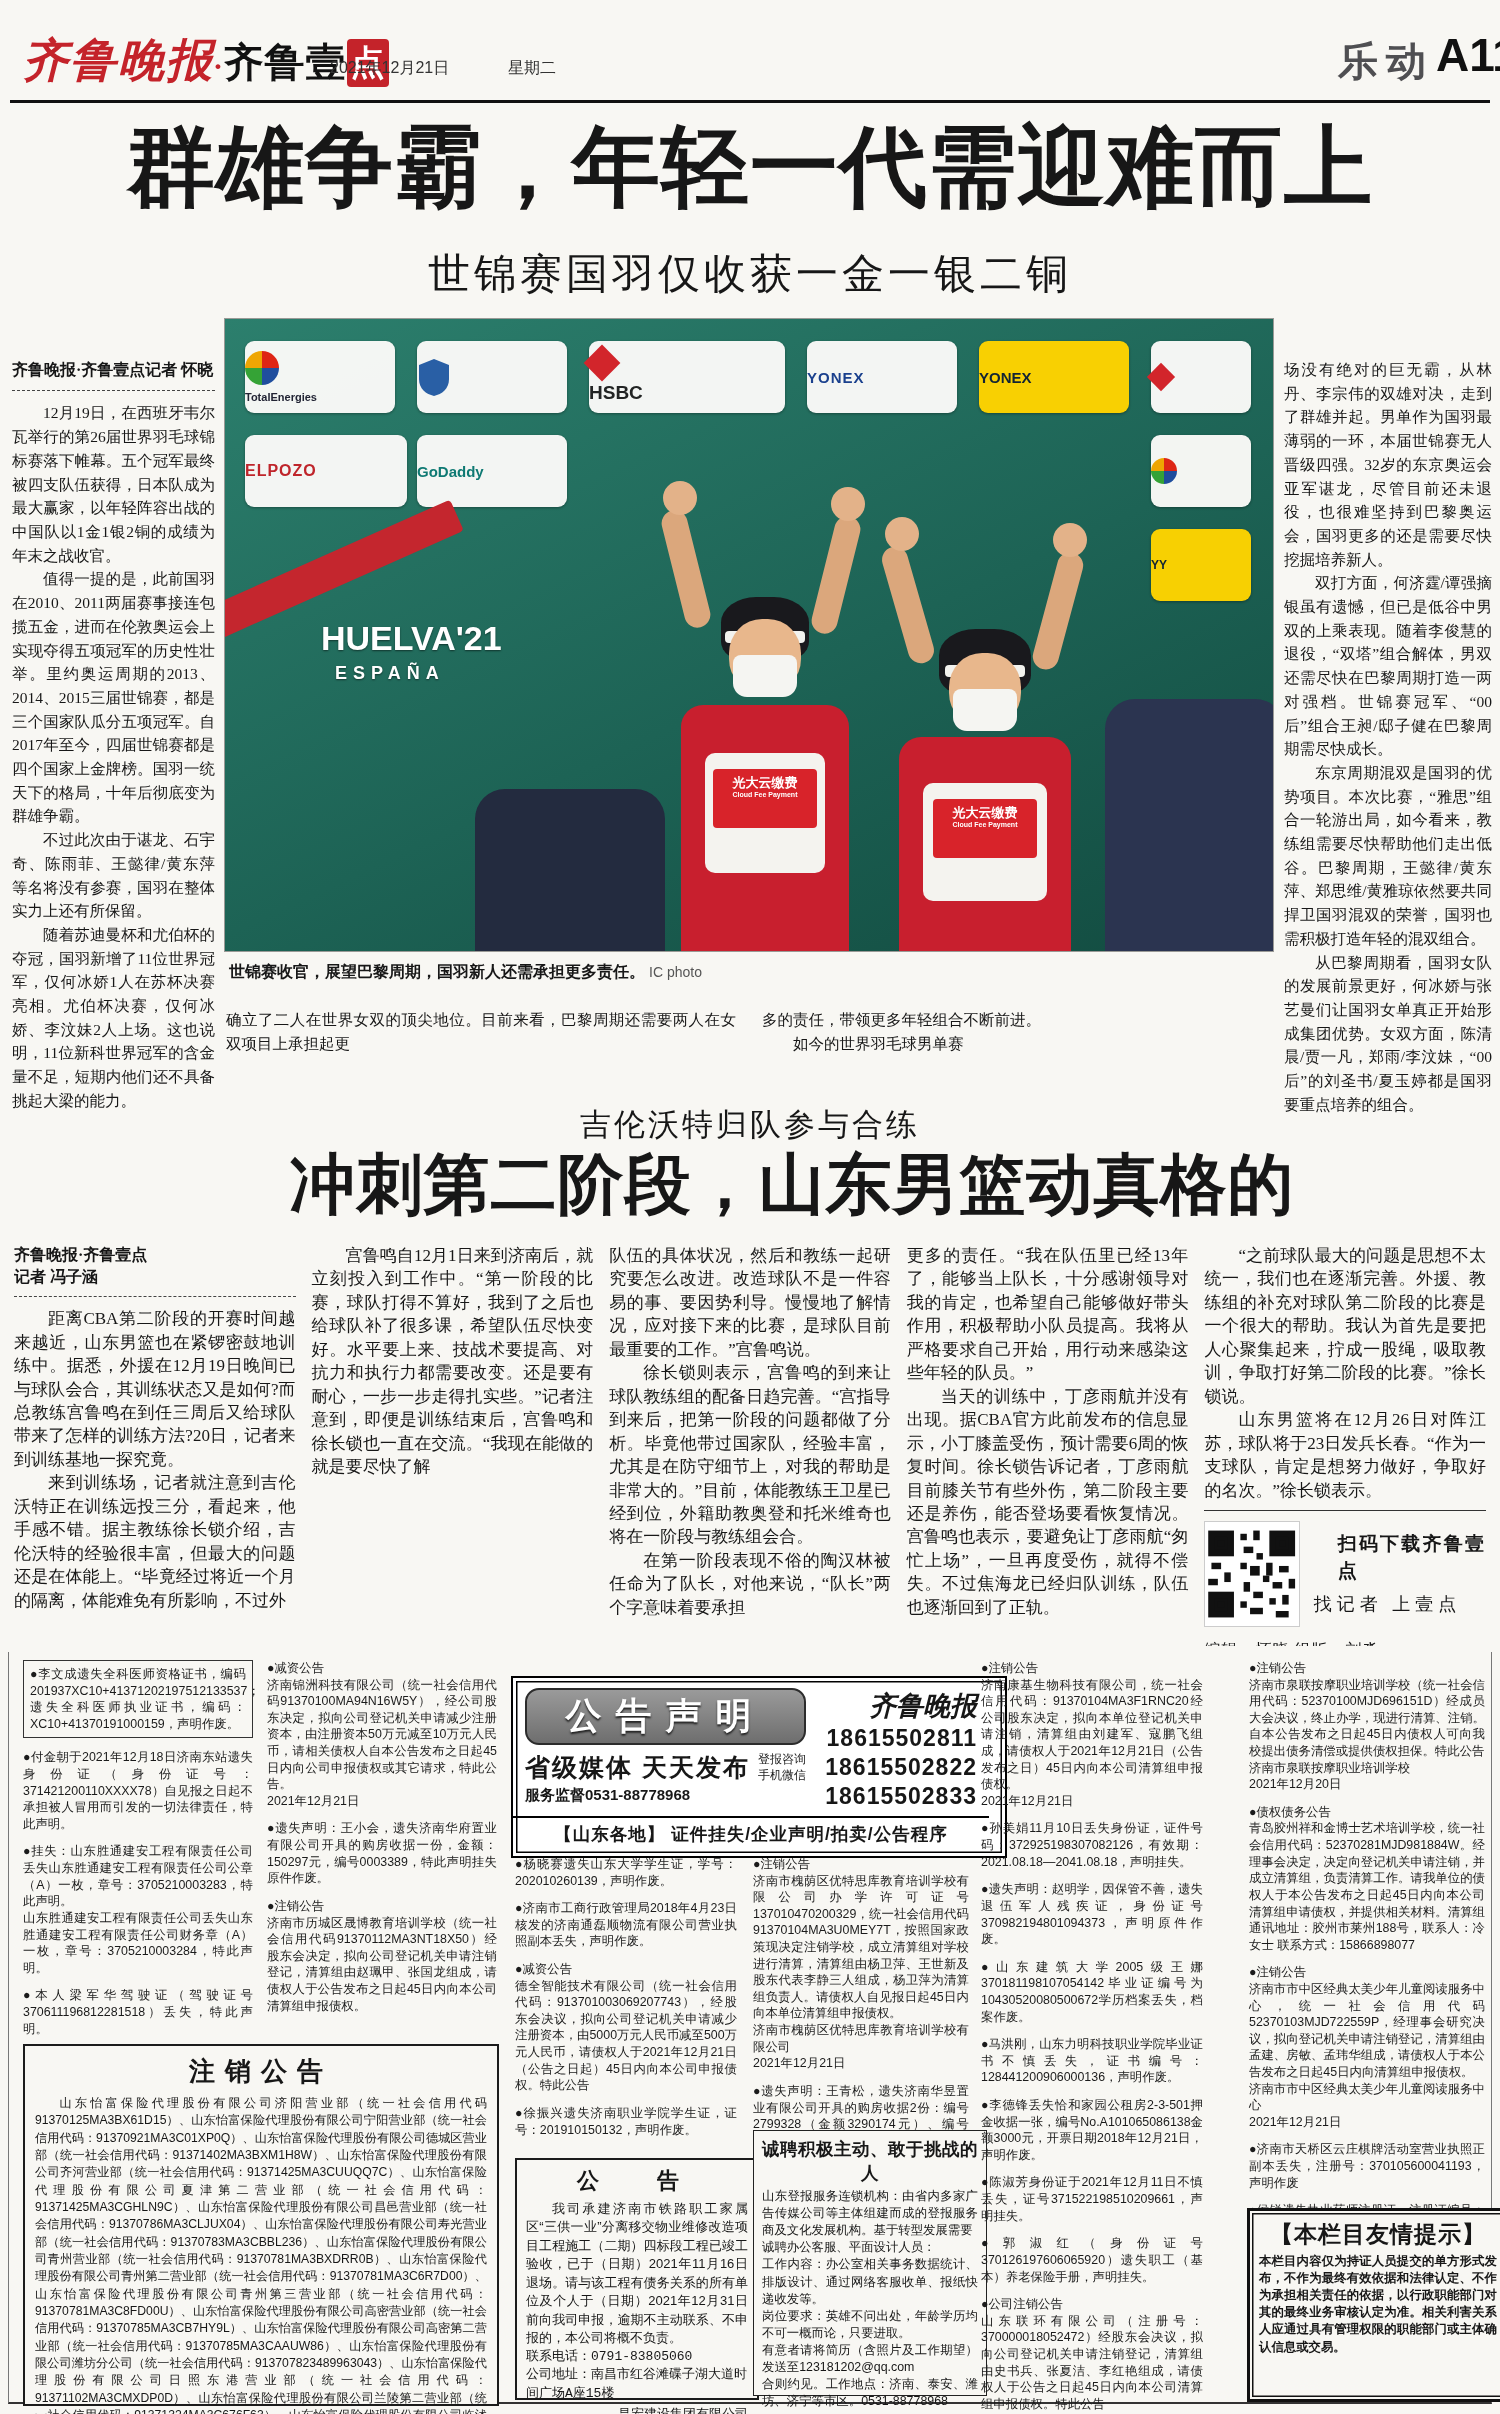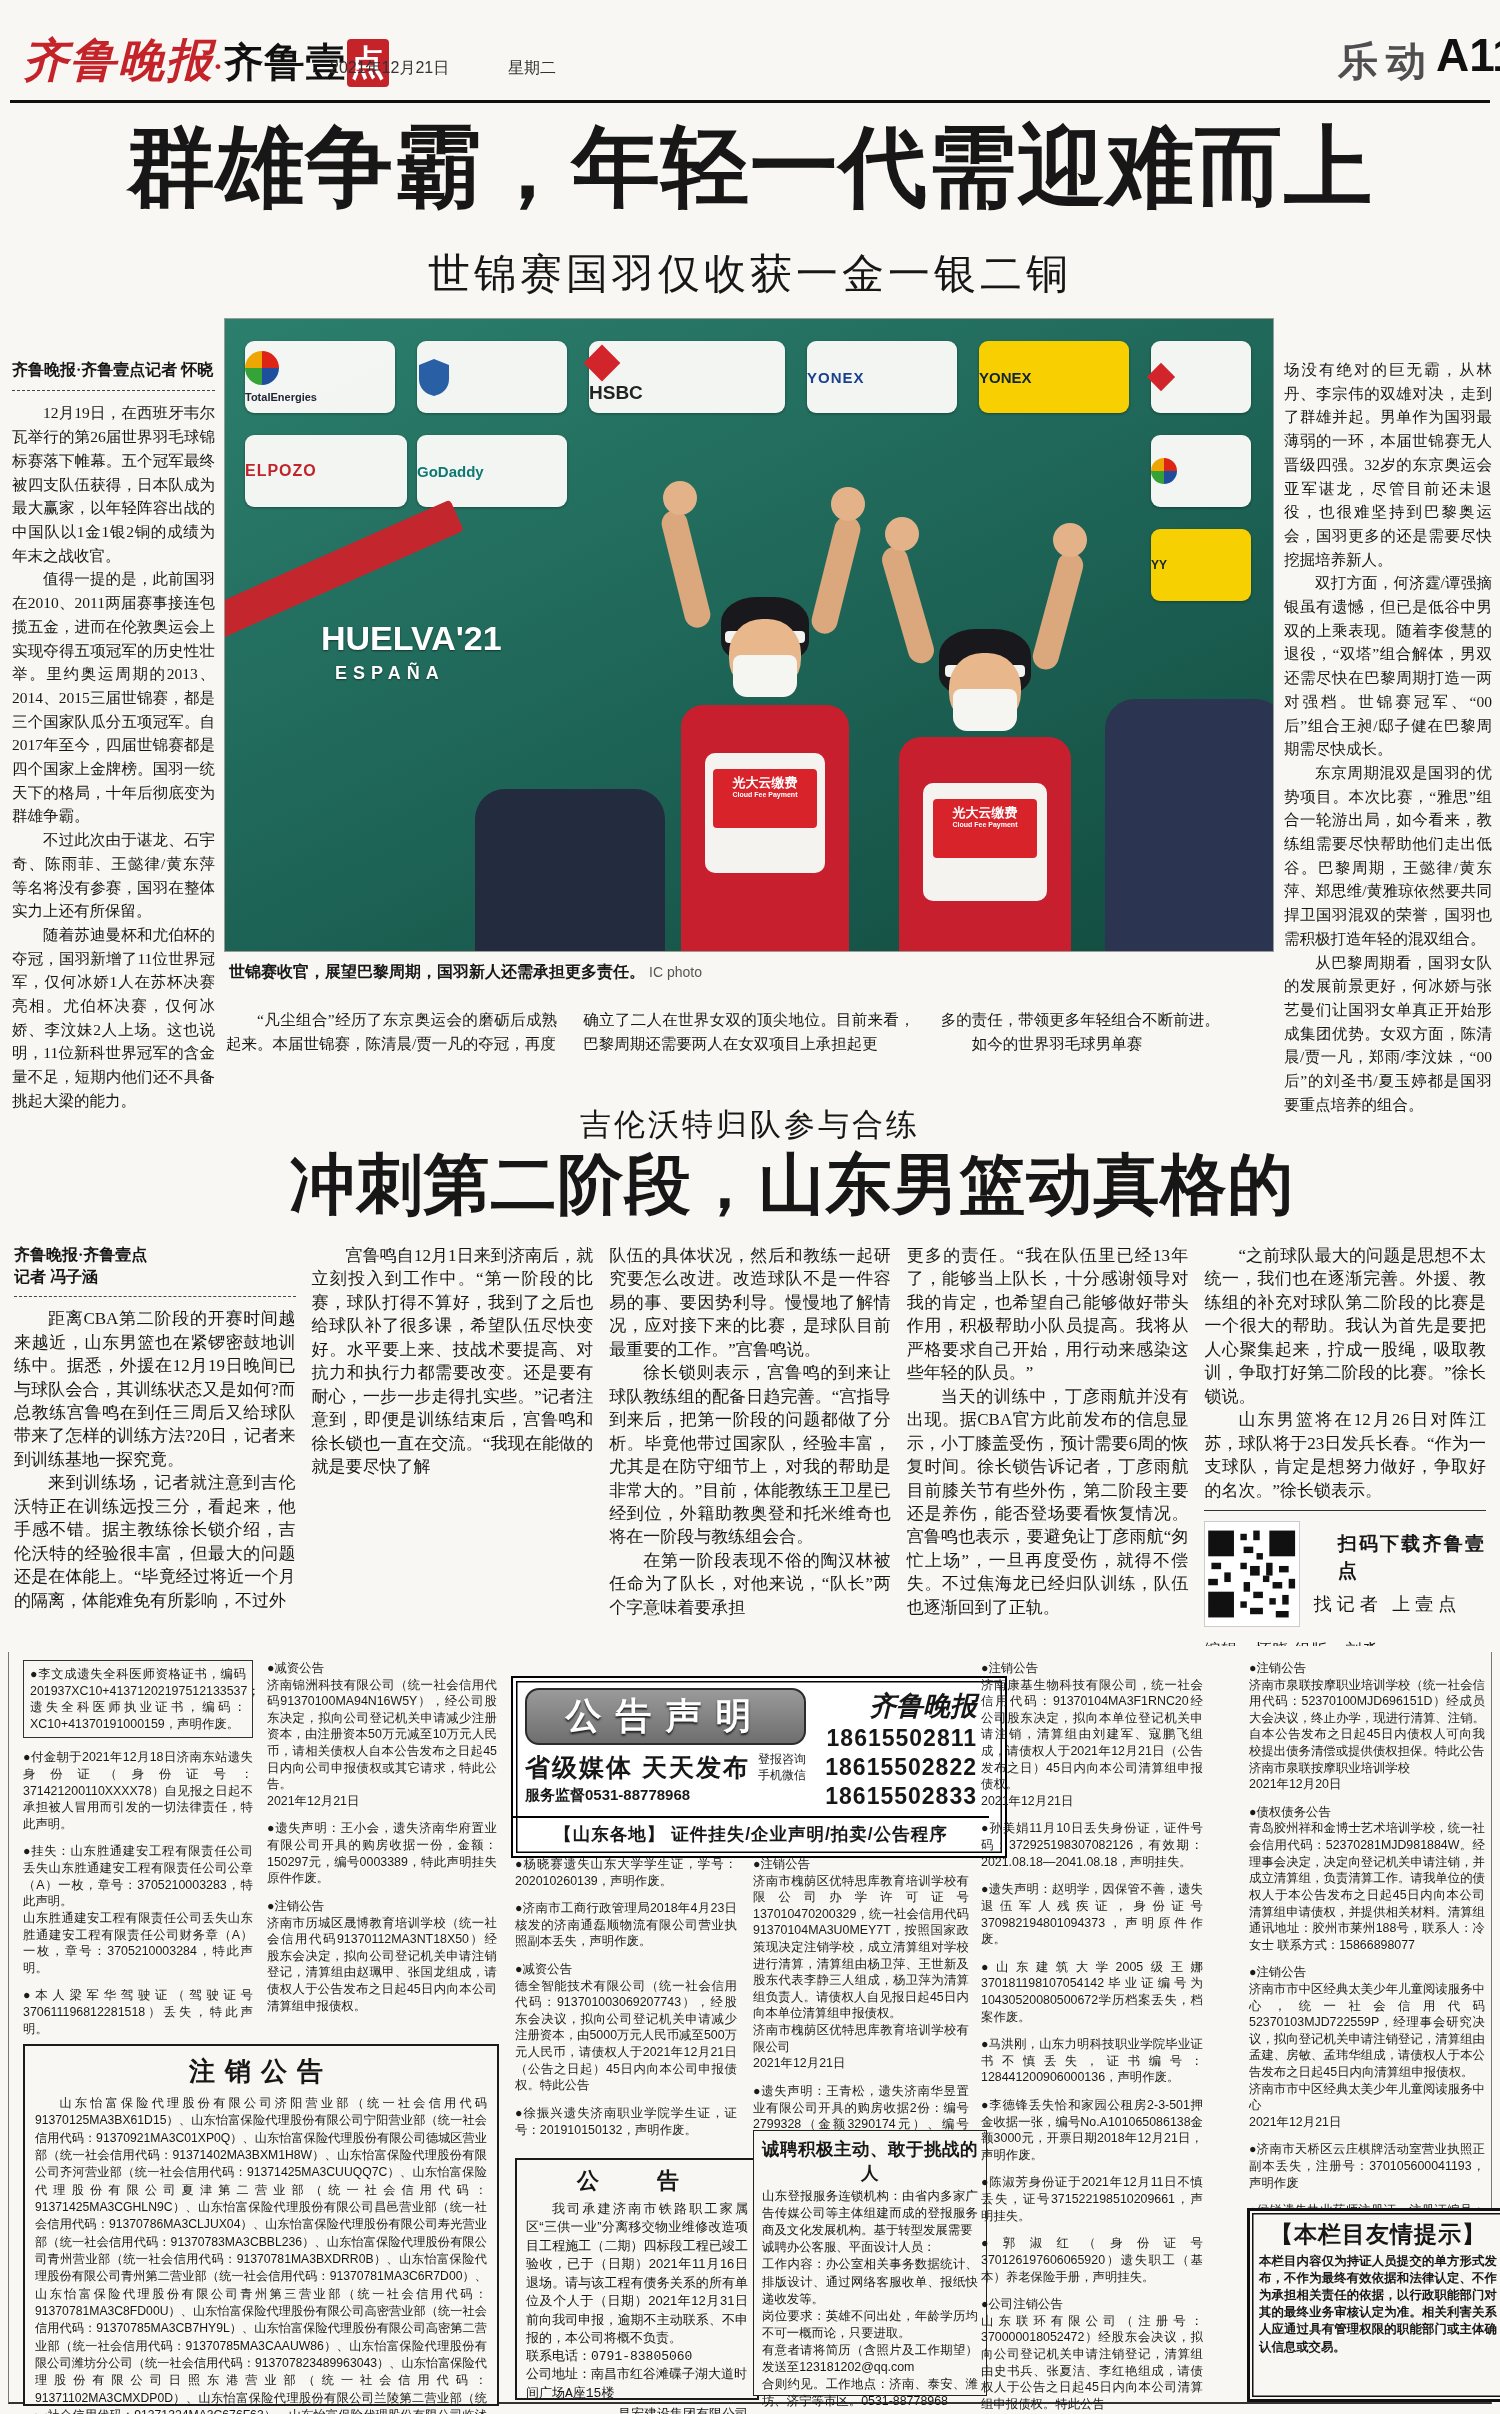--- a/index.html
+++ b/index.html
@@ -201,23 +201,20 @@
       </div>
     </div>
   </div>
 
   <div class="abs caption" style="left:229px;top:962px;width:1046px;">
     <span>世锦赛收官，展望巴黎周期，国羽新人还需承担更多责任。</span>
     <span class="credit">IC photo</span>
   </div>
 
   <div class="abs cols3 btxt" style="left:226px;top:1008px;width:1046px;">
-    <div>
-        <p>“凡尘组合”经历了东京奥运会的磨砺后成熟起来。本届世锦赛，陈清晨/贾一凡的夺冠，再度</p>
-      </div>
     <div>
         <p class="noind">确立了二人在世界女双的顶尖地位。目前来看，巴黎周期还需要两人在女双项目上承担起更</p>
       </div>
     <div>
       <p class="noind">多的责任，带领更多年轻组合不断前进。</p>
       <p>如今的世界羽毛球男单赛</p>
     </div>
   </div>
 
   <div class="abs btxt" style="left:1284px;top:358px;width:208px;">

